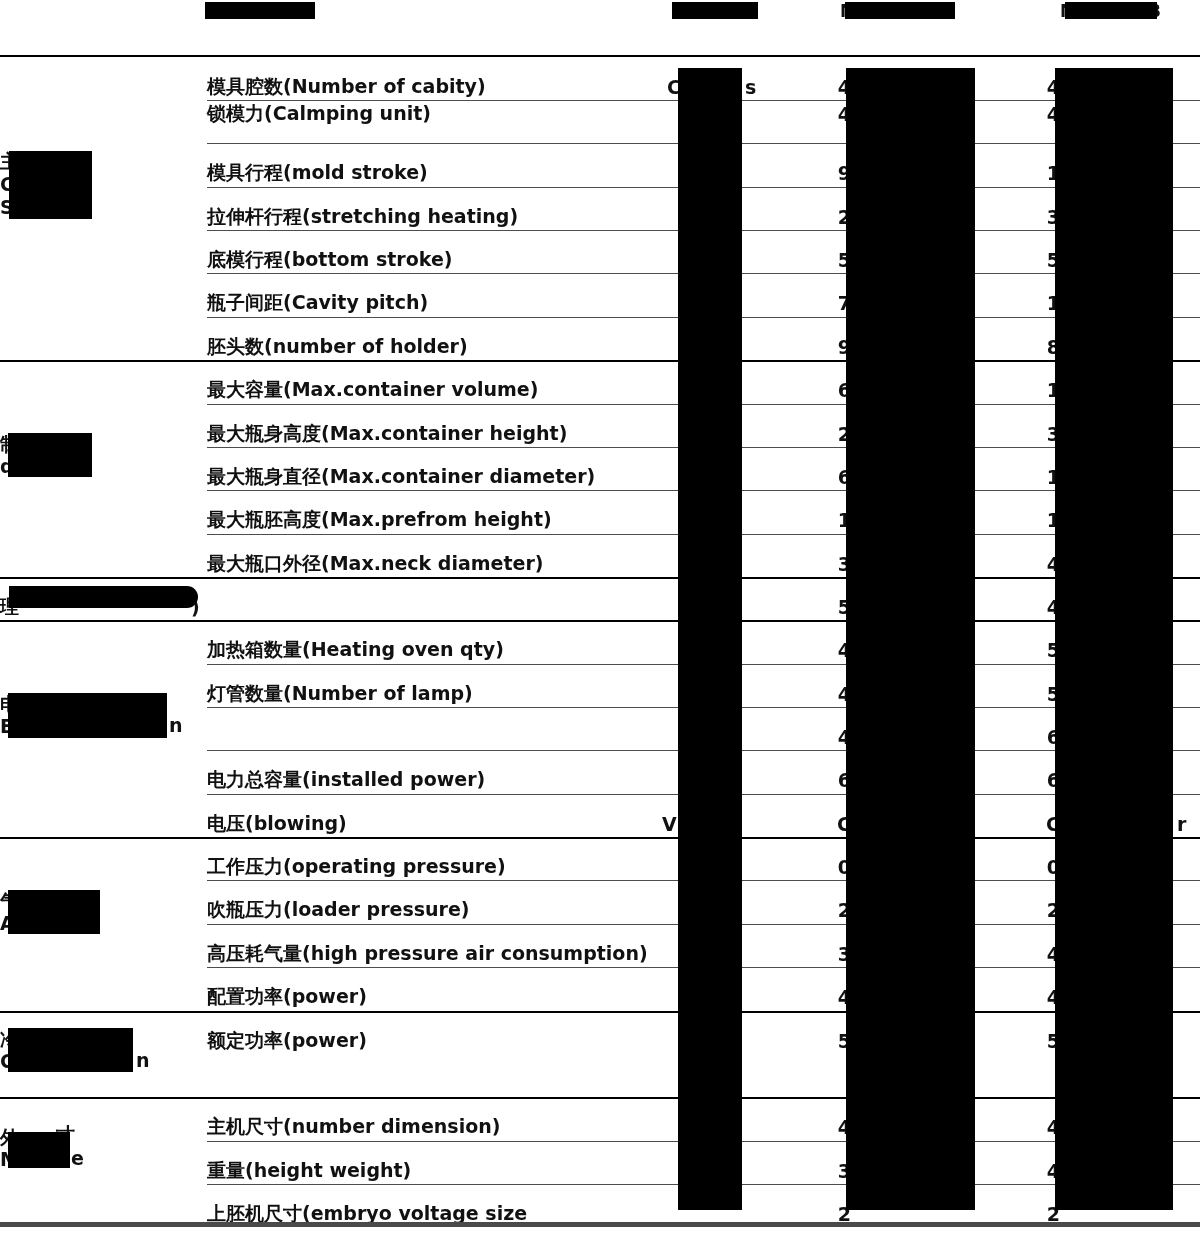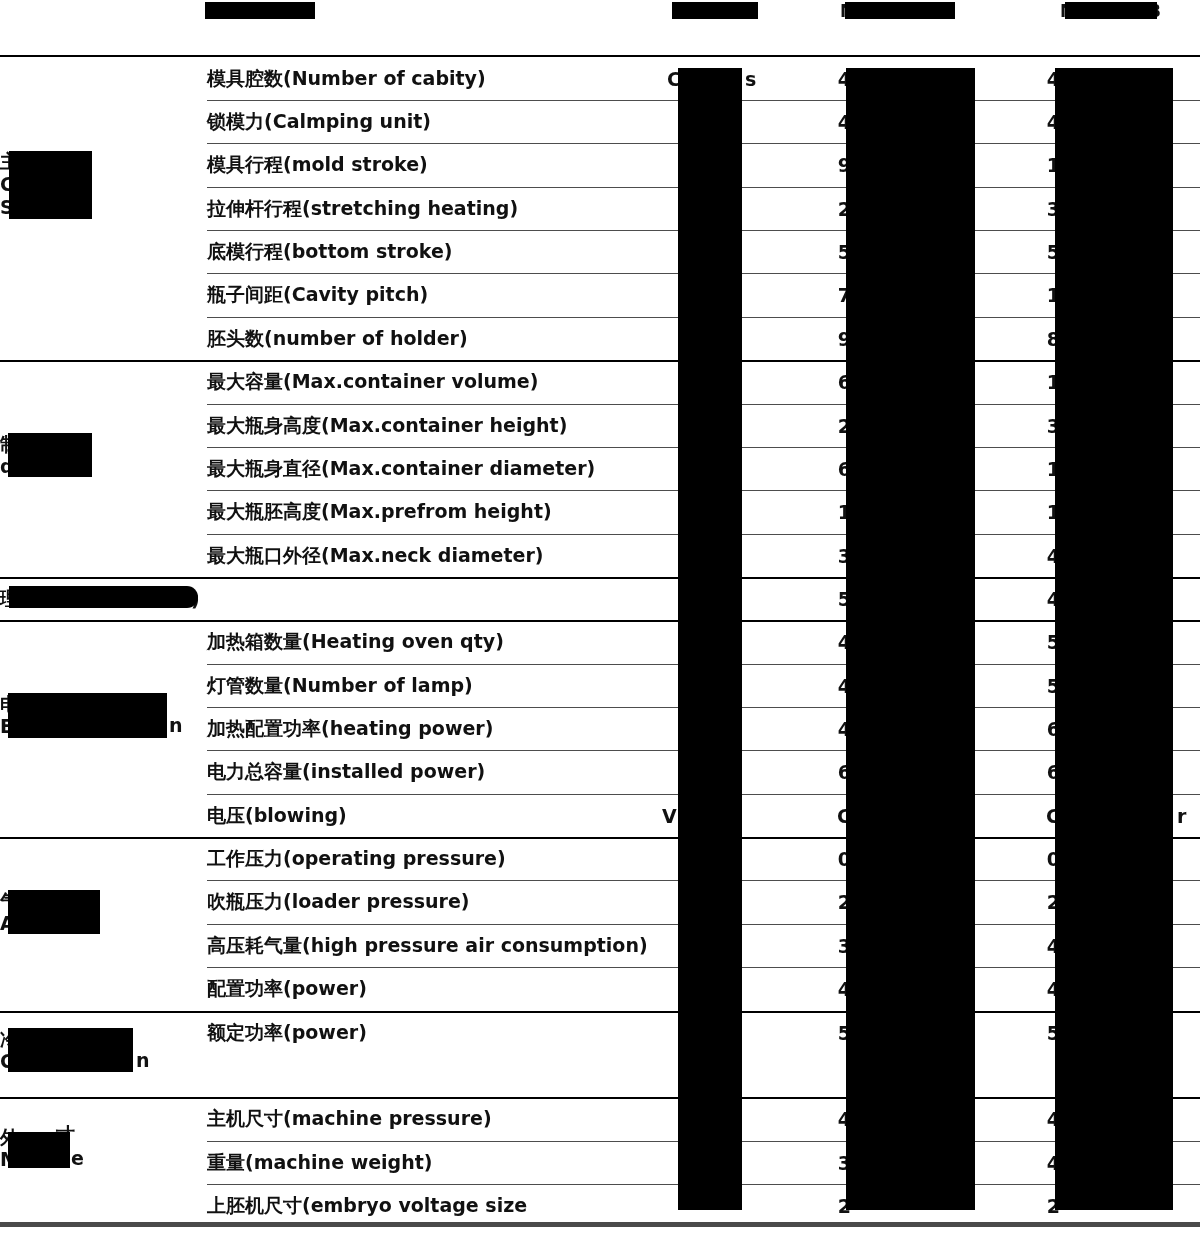--- a/index.html
+++ b/index.html
@@ -3,21 +3,21 @@
 <meta charset="utf-8">
 <style>
   html,body{margin:0;padding:0;background:#ffffff;}
   .page{position:relative;width:1200px;height:1233px;background:#ffffff;overflow:hidden;
         font-family:"DejaVu Sans",sans-serif;color:#111;}
   
   .thick{position:absolute;left:0;width:1200px;height:2px;background:#000;z-index:2;}
   .thin{position:absolute;left:207px;width:993px;height:1px;background:#4d4d4d;z-index:2;}
   .bottomline{position:absolute;left:0;width:1200px;height:5px;background:#4a4a4a;z-index:2;}
   
-  .row{position:absolute;left:0;width:1188px;height:43px;z-index:1;}
+  .row{position:absolute;left:0;width:1188px;height:43px;z-index:1;margin-top:8px;}
   .rl{position:absolute;left:207px;top:50%;transform:translateY(-50%);
       font-size:19px;font-weight:700;white-space:nowrap;z-index:1;}
   .vf{position:absolute;top:50%;transform:translateY(-50%);font-size:19px;font-weight:700;z-index:1;}
   .v1l{left:667px;width:16px;}
   .v1free{left:662px;}
   .v1r{left:745px;}
   .v2l{left:824px;width:27px;text-align:right;}
   .v3l{left:1033px;width:27px;text-align:right;}
   .v3r{left:1177px;}
   
@@ -113,21 +113,21 @@
   <span class="gtrail" style="left:71px;top:1147px">e</span>
   <div class="redact" style="left:8px;top:1132px;width:62px;height:36px"></div>
 
   <div class="row" style="top:57px">
     <span class="rl">模具腔数(Number of cabity)</span>
     <span class="vf v1l">C</span>
     <span class="vf v1r">s</span>
     <span class="vf v2l">4</span>
     <span class="vf v3l">4</span>
   </div>
-  <div class="row" style="top:100px">
+  <div class="row" style="top:84px">
     <span class="rl">锁模力(Calmping unit)</span>
     <span class="vf v2l">4</span>
     <span class="vf v3l">4</span>
   </div>
   <div class="row" style="top:143px;height:44px">
     <span class="rl">模具行程(mold stroke)</span>
     <span class="vf v2l">9</span>
     <span class="vf v3l">1</span>
   </div>
   <div class="row" style="top:187px">
@@ -189,21 +189,20 @@
     <span class="rl">加热箱数量(Heating oven qty)</span>
     <span class="vf v2l">4</span>
     <span class="vf v3l">5</span>
   </div>
   <div class="row" style="top:664px">
     <span class="rl">灯管数量(Number of lamp)</span>
     <span class="vf v2l">4</span>
     <span class="vf v3l">5</span>
   </div>
   <div class="row" style="top:707px">
-    <span class="rl">加热配置功率(heating power)</span>
     <span class="vf v2l">4</span>
     <span class="vf v3l">6</span>
   </div>
   <div class="row" style="top:750px;height:44px">
     <span class="rl">电力总容量(installed power)</span>
     <span class="vf v2l">6</span>
     <span class="vf v3l">6</span>
   </div>
   <div class="row" style="top:794px">
     <span class="rl">电压(blowing)</span>
@@ -234,26 +233,26 @@
     <span class="vf v3l">4</span>
   </div>
 
   <div class="row" style="top:1011px">
     <span class="rl">额定功率(power)</span>
     <span class="vf v2l">5</span>
     <span class="vf v3l">5</span>
   </div>
 
   <div class="row" style="top:1097px;height:44px">
-    <span class="rl">主机尺寸(machine pressure)</span>
+    <span class="rl">主机尺寸(number dimension)</span>
     <span class="vf v2l">4</span>
     <span class="vf v3l">4</span>
   </div>
   <div class="row" style="top:1141px">
-    <span class="rl">重量(machine weight)</span>
+    <span class="rl">重量(height weight)</span>
     <span class="vf v2l">3</span>
     <span class="vf v3l">4</span>
   </div>
   <div class="row" style="top:1184px;height:44px">
     <span class="rl">上胚机尺寸(embryo voltage size</span>
     <span class="vf v2l">2</span>
     <span class="vf v3l">2</span>
   </div>
 
   <div class="redact" style="left:678px;top:68px;width:64px;height:1142px"></div>

